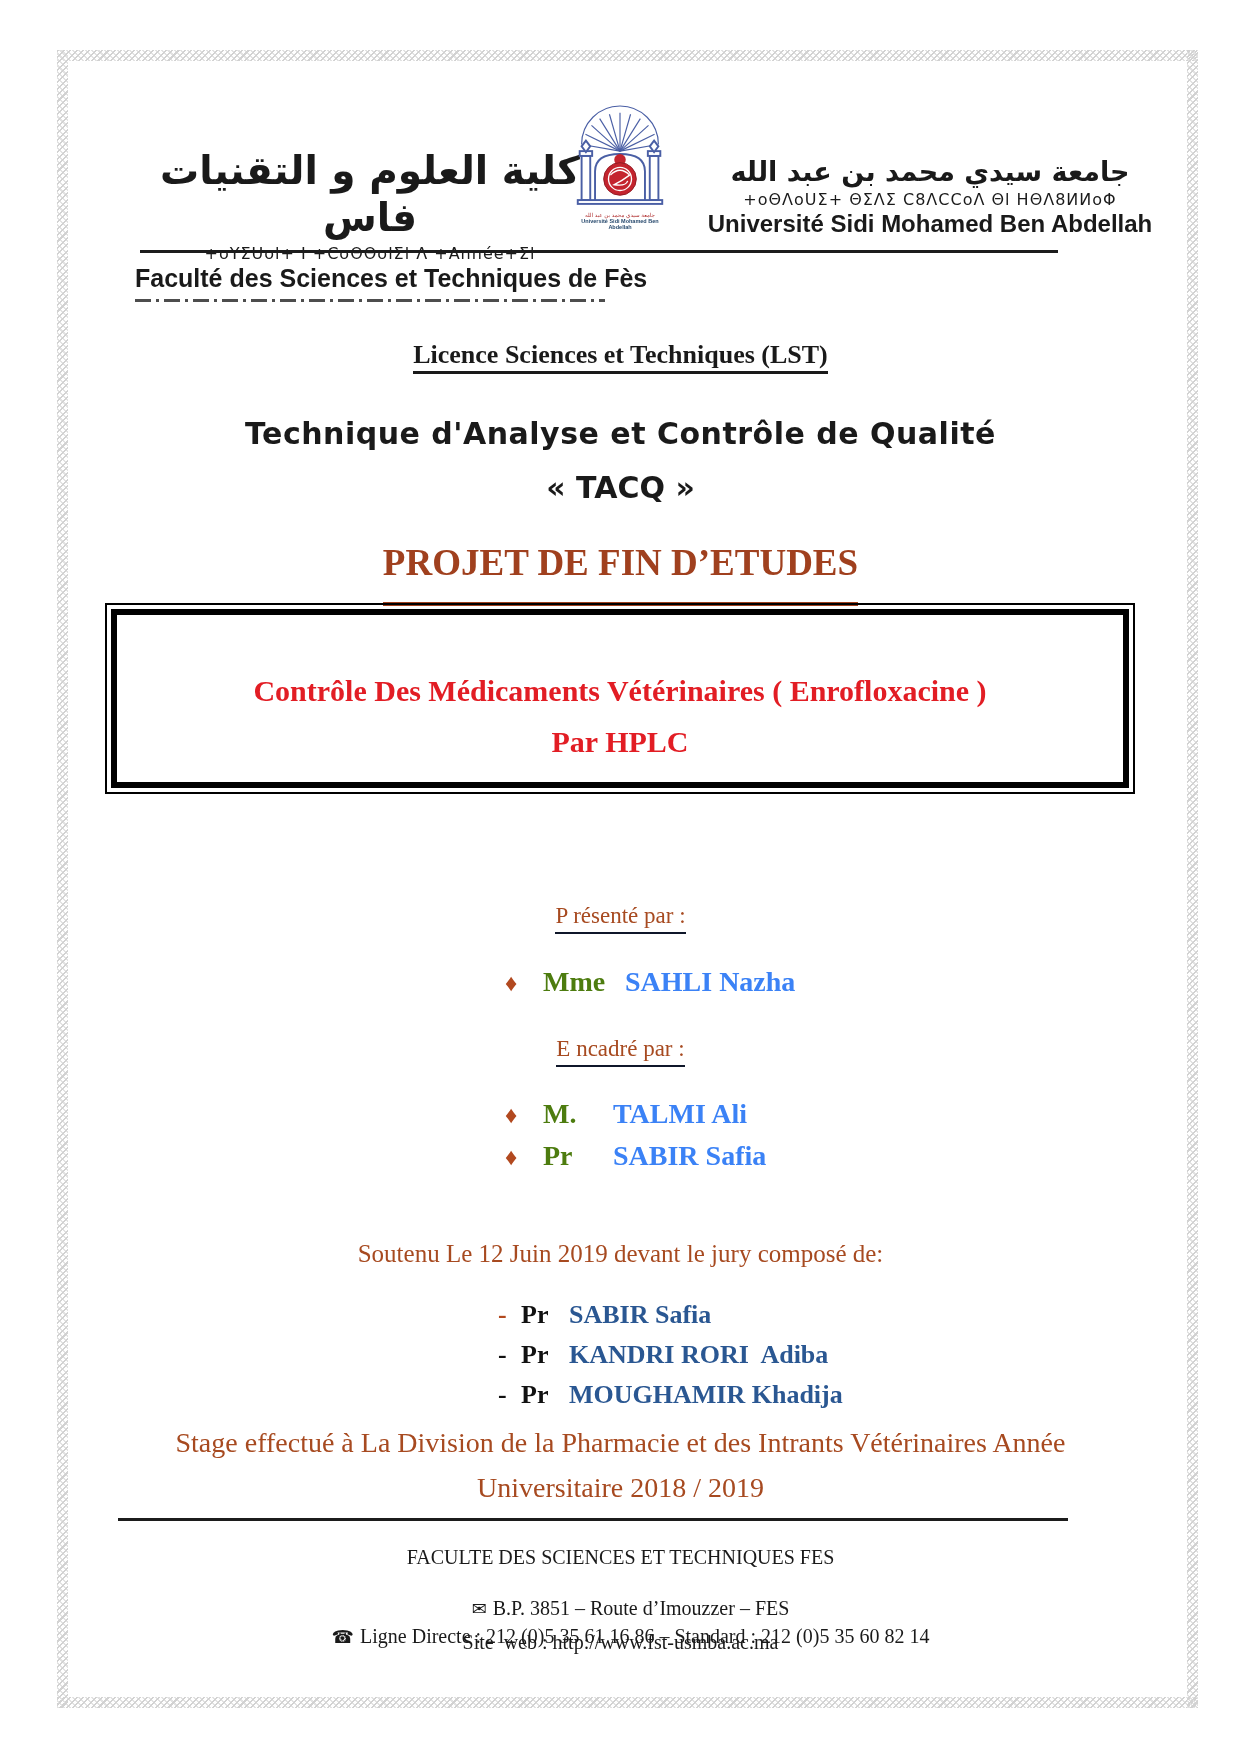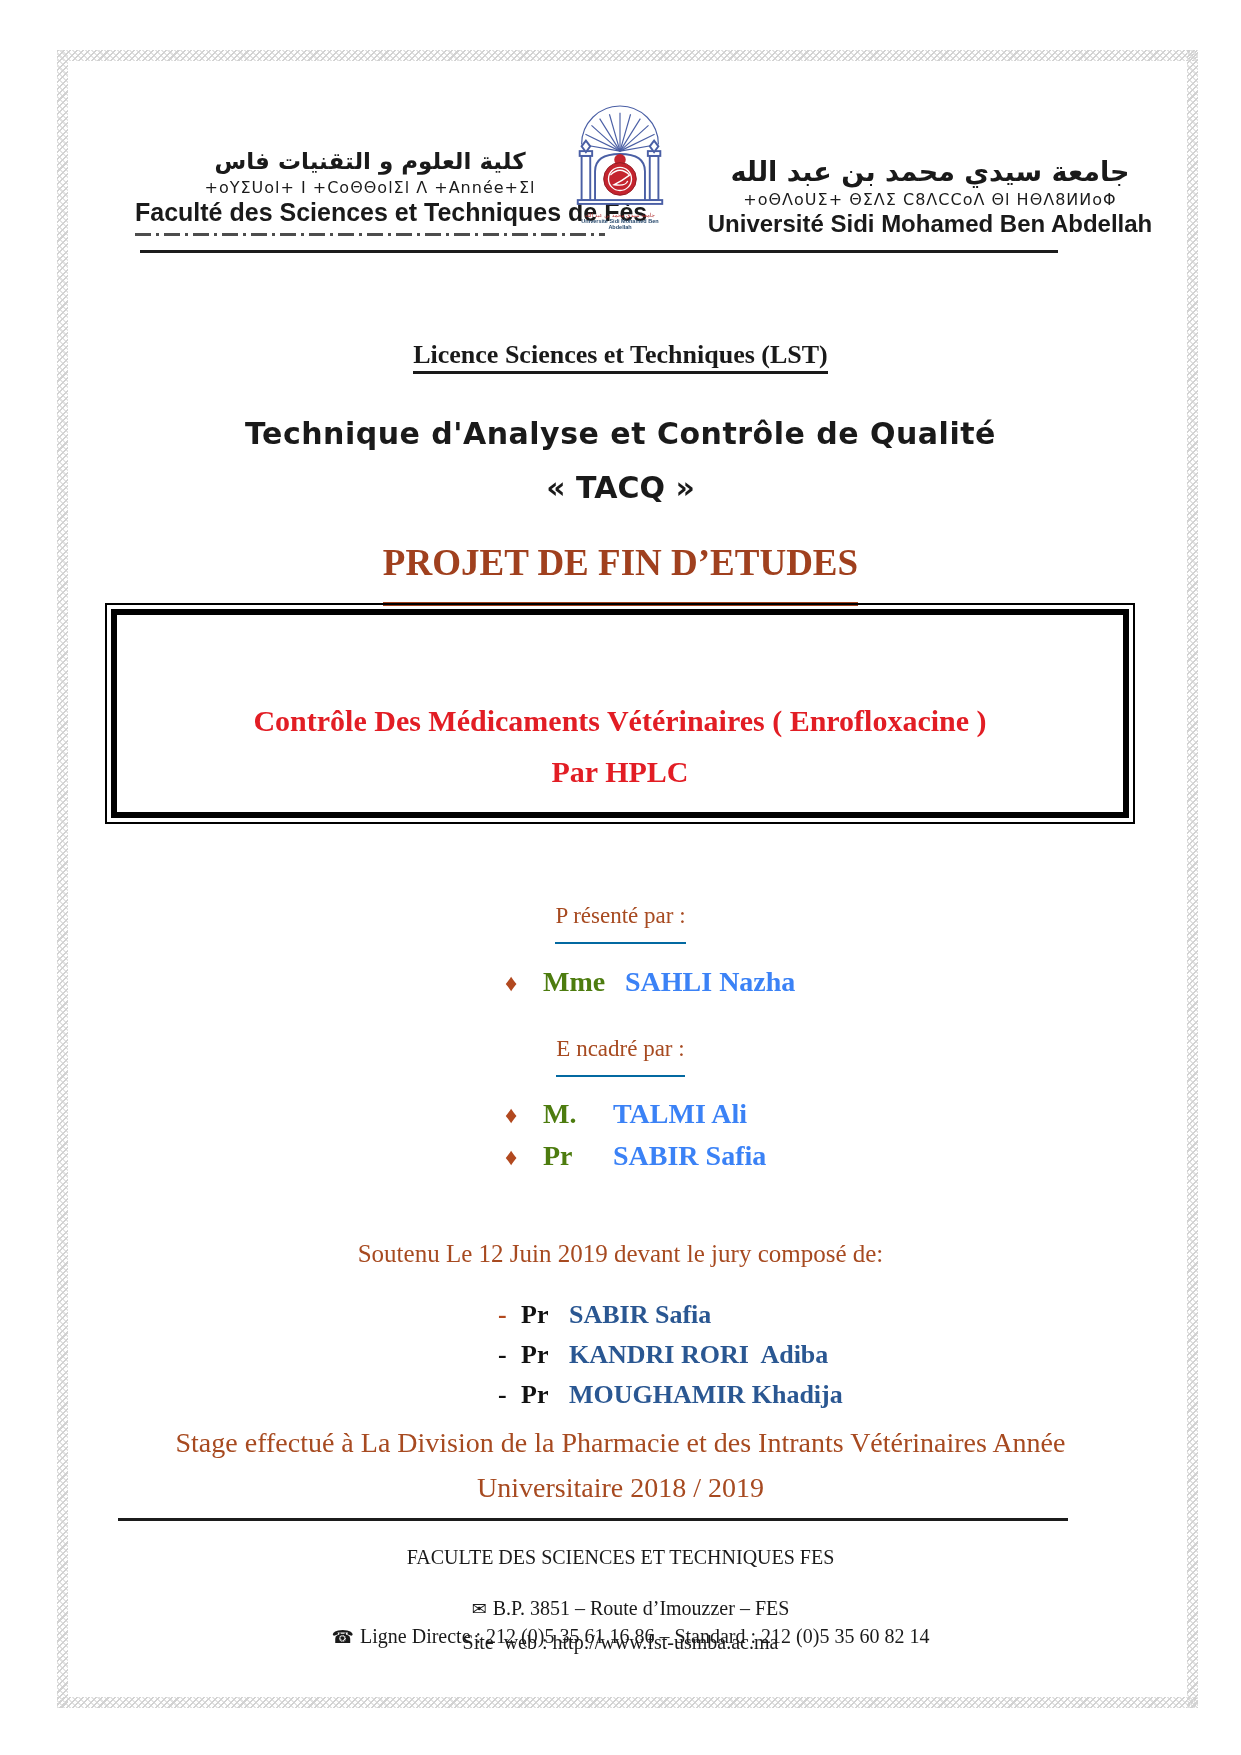--- a/index.html
+++ b/index.html
@@ -10,47 +10,47 @@
       repeating-linear-gradient(135deg,#d2d2d2 0 1.5px,transparent 1.5px 4.5px),
       repeating-linear-gradient(45deg,#e2e2e2 0 1.5px,transparent 1.5px 4.5px);}
   .frame.top{left:57px;top:50px;width:1141px;height:11px;}
   .frame.bottom{left:57px;top:1697px;width:1141px;height:11px;}
   .frame.left{left:57px;top:50px;width:11px;height:1658px;}
   .frame.right{left:1187px;top:50px;width:11px;height:1658px;}
   
   .hdr-block{position:absolute;text-align:center;}
   .hdr-left{left:135px;top:148px;width:470px;}
   .hdr-right{left:690px;top:156px;width:480px;}
-  .hdr-arabic{font-family:"DejaVu Sans",sans-serif;font-weight:bold;font-size:23px;line-height:1.2;direction:rtl;}
+  .hdr-arabic{font-family:"DejaVu Sans",sans-serif;font-weight:bold;font-size:39px;line-height:1.2;direction:rtl;}
   .hdr-tif{font-family:"DejaVu Sans",sans-serif;font-size:16px;letter-spacing:1px;margin-top:2px;white-space:nowrap;}
   .hdr-latin{font-family:"Liberation Sans",sans-serif;font-weight:bold;font-size:25px;margin-top:1px;white-space:nowrap;}
   .dashline{height:3px;margin-top:6px;background:
       repeating-linear-gradient(90deg,#4d4d4d 0 16px,transparent 16px 21px,#4d4d4d 21px 24px,transparent 24px 29px);}
   .logo-wrap{position:absolute;left:572px;top:100px;width:96px;text-align:center;}
   .logo-cap-ar{font-family:"DejaVu Sans",sans-serif;font-size:5.5px;color:#b03030;direction:rtl;line-height:1.1;}
   .logo-cap-la{font-family:"Liberation Sans",sans-serif;font-size:5.5px;color:#27496d;font-weight:bold;line-height:1.1;}
   .hdr-rule{position:absolute;left:140px;top:250px;width:918px;height:3px;background:#1c1c1c;}
   
   .centered{position:absolute;left:70px;width:1101px;text-align:center;}
   .program{top:340px;font-size:26px;font-weight:bold;}
   .program span{border-bottom:3px solid #1a1a1a;padding-bottom:2px;}
   .specialty{top:416px;font-family:"DejaVu Sans",sans-serif;font-weight:bold;font-size:30px;letter-spacing:.5px;}
   .specialty-abbr{top:470px;font-family:"DejaVu Sans",sans-serif;font-weight:bold;font-size:30px;}
   .report-type{top:541px;font-size:37px;font-weight:bold;color:#a0401e;}
   .report-type span{border-bottom:4px solid #a0401e;padding-bottom:19px;}
   
-  .thesis-box{position:absolute;left:105px;top:603px;width:1030px;height:221px;
+  .thesis-box{position:absolute;left:105px;top:603px;width:1030px;height:191px;
       border:2px solid #000;padding:4px;box-sizing:border-box;}
   .thesis-inner{width:100%;height:100%;border:6px solid #000;box-sizing:border-box;
       display:flex;flex-direction:column;justify-content:flex-end;padding-bottom:14px;}
   .thesis-line{color:#e21d24;font-weight:bold;font-size:30px;text-align:center;line-height:1.72;}
   
   .sec-head{position:absolute;left:70px;width:1101px;text-align:center;
       color:#a74a20;font-size:23px;}
-  .sec-head span{border-bottom:2px solid #0369a1;padding-bottom:14px;}
+  .sec-head span{border-bottom:2px solid #0f172a;padding-bottom:4px;}
   .row{position:absolute;display:flex;align-items:baseline;font-weight:bold;font-size:28px;}
   .row .bullet{width:38px;color:#b2491f;font-size:24px;}
   .row .title{width:70px;color:#4d7c0f;}
   .row .name{color:#3b82f6;white-space:pre-wrap;}
   .jury-row{position:absolute;display:flex;align-items:baseline;font-weight:bold;font-size:26px;}
   .jury-row .dash{width:23px;color:#111;}
   .jury-row .dash.first{color:#b2491f;}
   .jury-row .title{width:48px;color:#111;}
   .jury-row .name{color:#2a5792;white-space:pre-wrap;}
   .defense-intro{position:absolute;left:70px;width:1101px;top:1240px;text-align:center;

